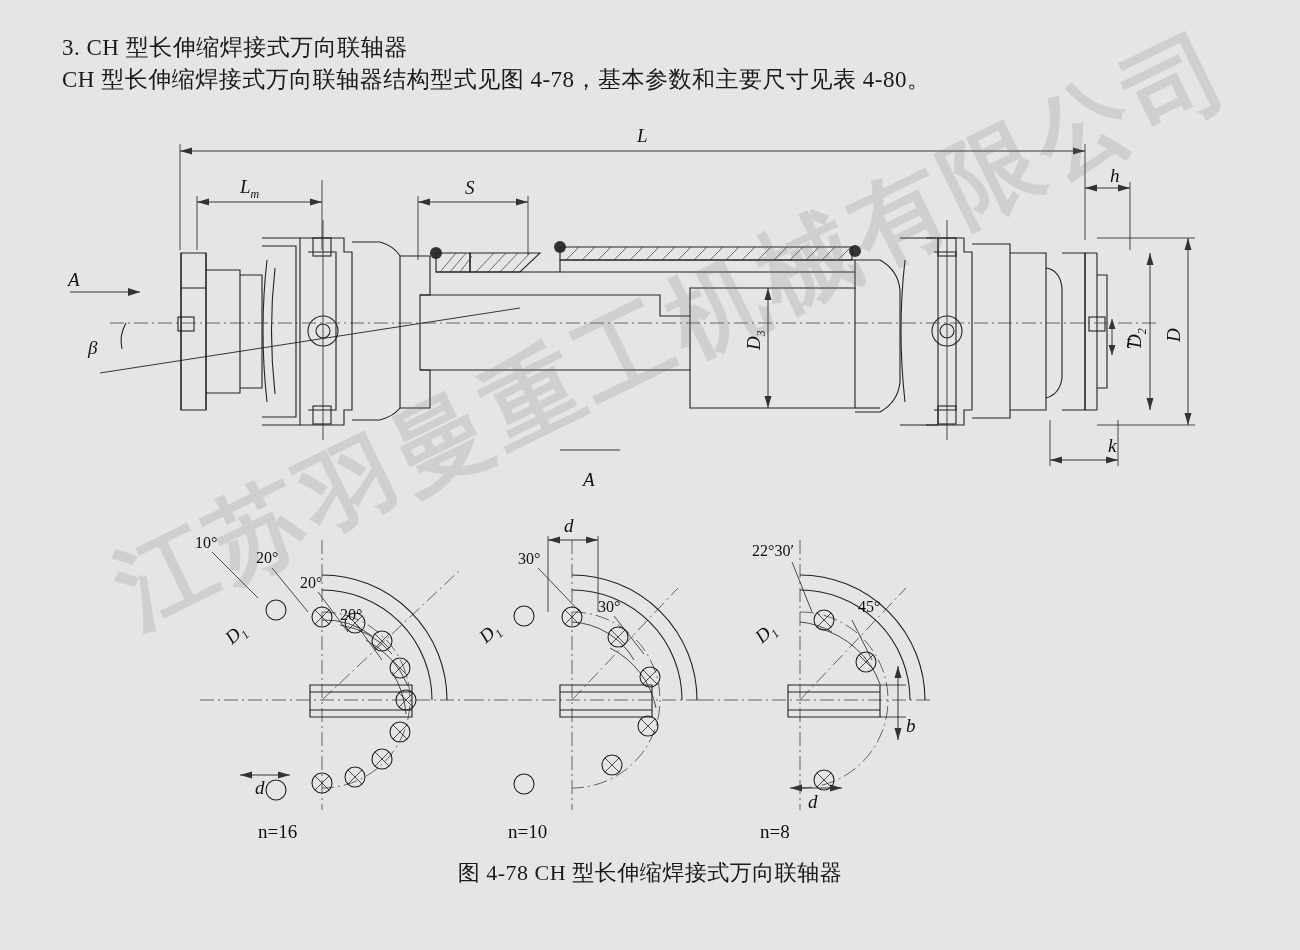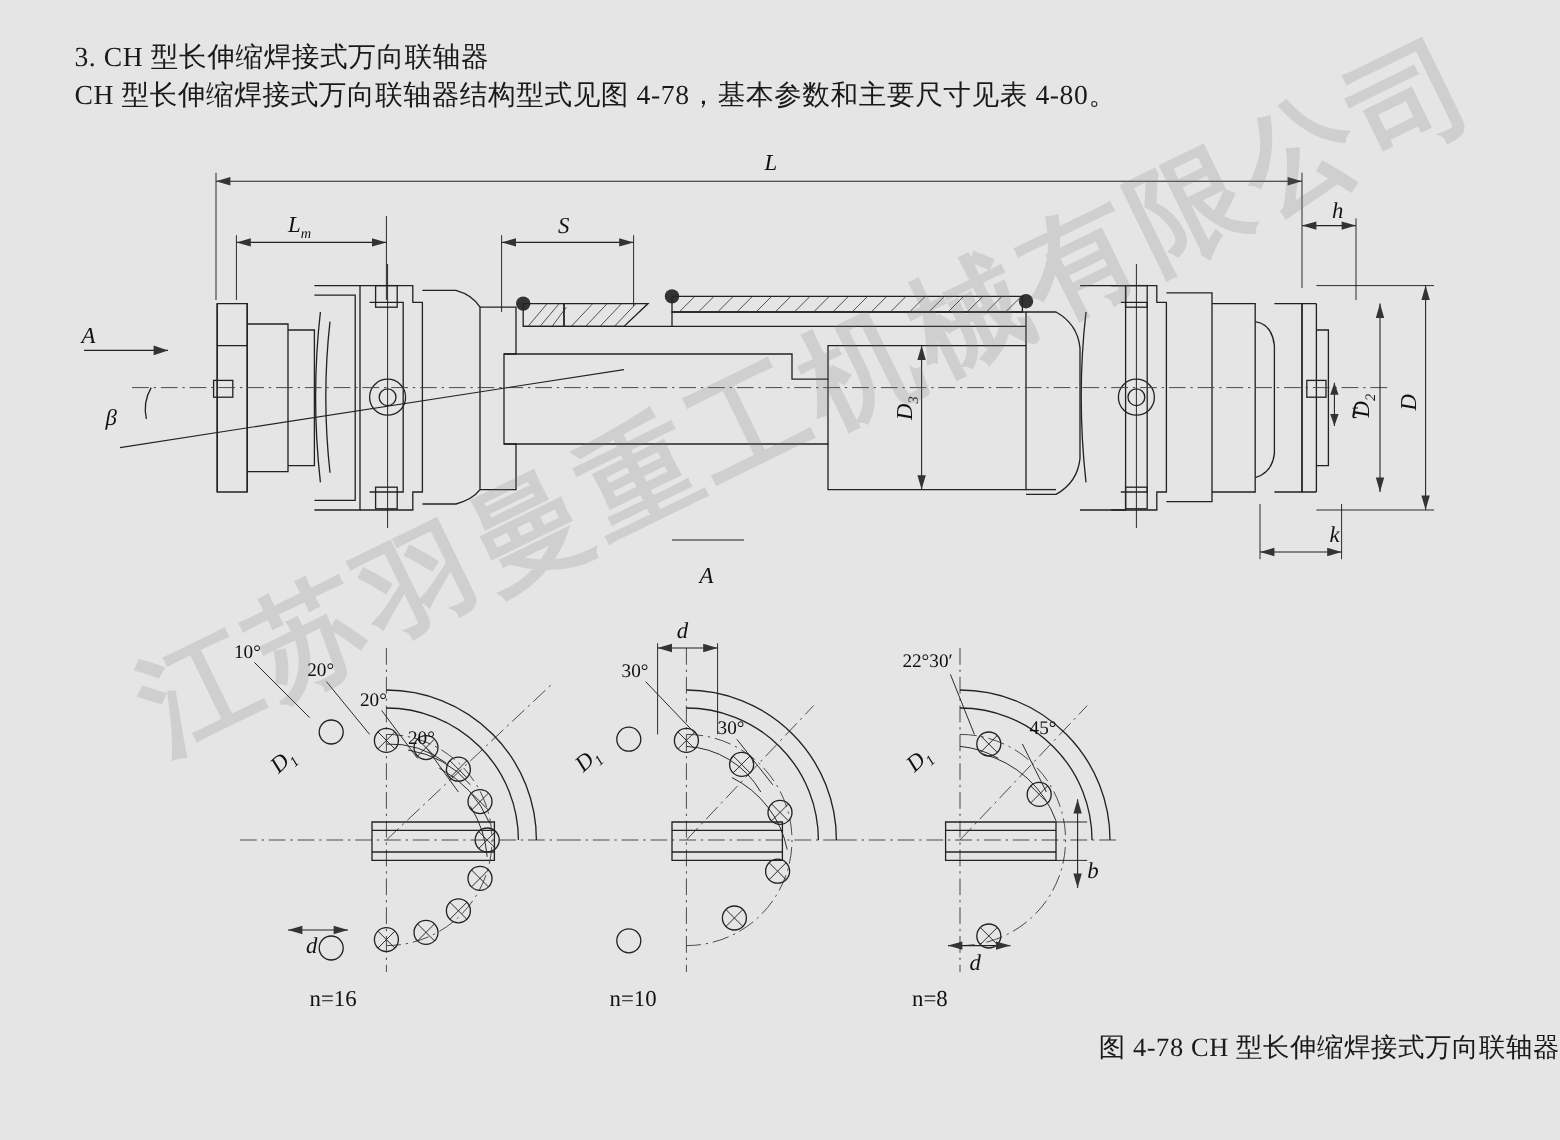--- a/index.html
+++ b/index.html
@@ -35,21 +35,21 @@
     top: 64px;
     font-size: 23px;
     letter-spacing: 0.5px;
     white-space: nowrap;
   }
   .figcaption {
     position: absolute;
     left: 0;
     right: 0;
     top: 858px;
-    text-align: right;
+    text-align: center;
     font-size: 22px;
     letter-spacing: 0.5px;
   }
 
   
   .watermark {
     position: absolute;
     left: 95px;
     top: 540px;
     width: 1120px;

